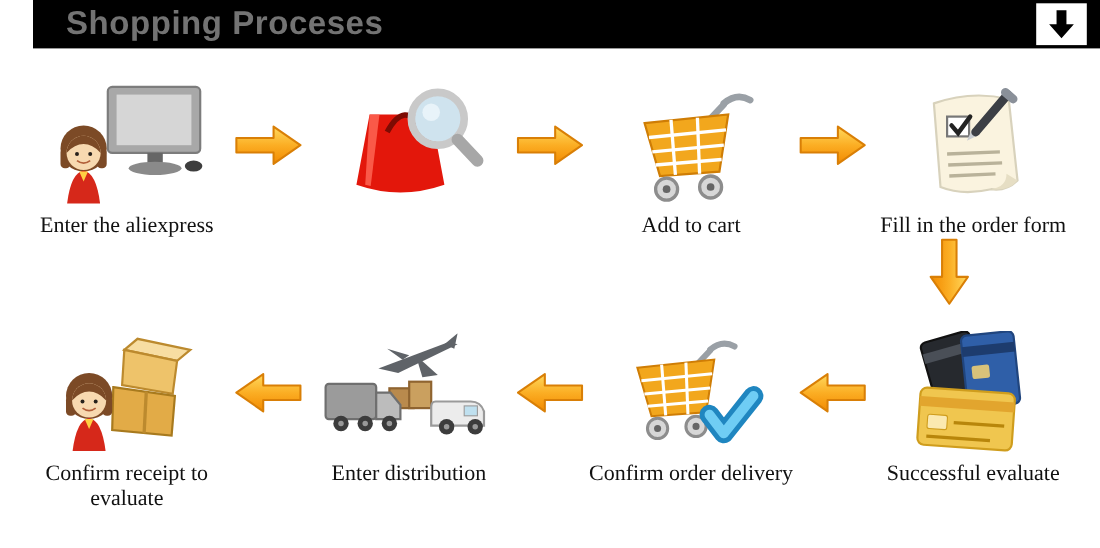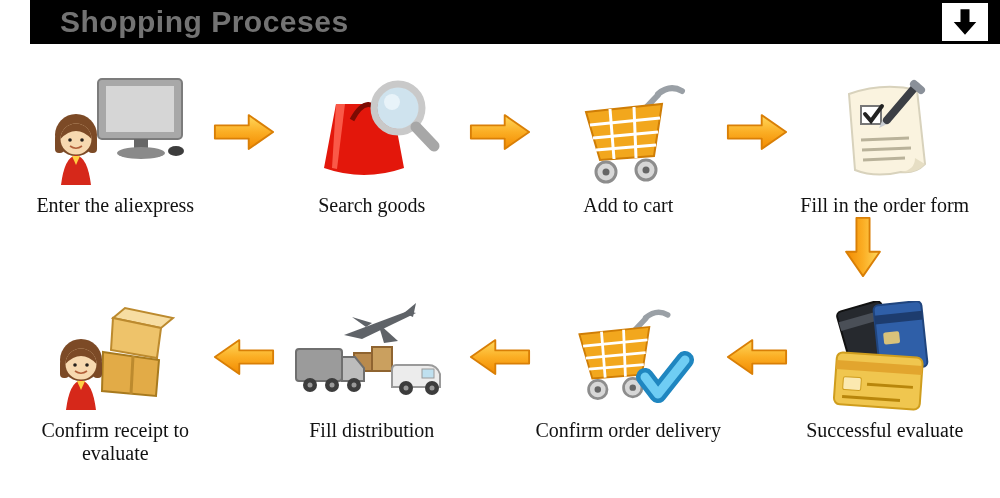--- a/index.html
+++ b/index.html
@@ -92,21 +92,20 @@
           <svg width="140" height="110" viewBox="0 0 140 110">
             <path d="M34 26 h56 l12 64 q-40 14 -80 0 z" fill="#e3170b"></path>
             <path d="M34 26 h9 l-8 65 -5 -1 z" fill="#ff6a57" opacity="0.8"></path>
             <path d="M50 42 q16 -30 32 -2" stroke="#7d0b03" stroke-width="5" fill="none"></path>
             <circle cx="96" cy="30" r="21" fill="#cfe3ee"></circle>
             <circle cx="90" cy="24" r="8" fill="#eaf4fa" opacity="0.9"></circle>
             <circle cx="96" cy="30" r="24" fill="none" stroke="#c9c9c9" stroke-width="7"></circle>
             <line x1="114" y1="49" x2="132" y2="68" stroke="#a7a7a7" stroke-width="11" stroke-linecap="round"></line>
           </svg>
         </div>
-        <div class="label">Search goods</div>
       </div>
 
       <svg class="arrow" viewBox="0 0 66 46">
         <path d="M2 16 H38 V5 L64 23 L38 41 V30 H2 Z" fill="url(#goldGrad)" stroke="#d97f06" stroke-width="2" stroke-linejoin="round"></path>
       </svg>
 
       <div class="step">
         <div class="iconbox">
           <svg width="125" height="110" viewBox="0 0 125 110">
             <path d="M92 16 q12 -10 24 -3" stroke="#9aa0a6" stroke-width="6" fill="none" stroke-linecap="round"></path>
@@ -206,21 +205,21 @@
             <circle cx="62" cy="82" r="7" fill="#3c3c3c"></circle>
               <circle cx="62" cy="82" r="2.5" fill="#999"></circle>
             <path d="M104 62 h32 q9 0 12 9 v13 h-48 v-17 q0 -5 4 -5 z" fill="#ececec" stroke="#9a9a9a" stroke-width="2"></path>
             <rect x="130" y="66" width="12" height="9" fill="#bfe0ef" stroke="#9a9a9a"></rect>
             <circle cx="114" cy="85" r="7" fill="#3c3c3c"></circle>
               <circle cx="114" cy="85" r="2.5" fill="#999"></circle>
             <circle cx="140" cy="85" r="7" fill="#3c3c3c"></circle>
               <circle cx="140" cy="85" r="2.5" fill="#999"></circle>
           </svg>
         </div>
-        <div class="label">Fill distribution</div>
+        <div class="label">Enter distribution</div>
       </div>
 
       <svg class="arrow left" viewBox="0 0 66 46">
         <path d="M2 16 H38 V5 L64 23 L38 41 V30 H2 Z" fill="url(#goldGrad)" stroke="#d97f06" stroke-width="2" stroke-linejoin="round"></path>
       </svg>
 
       <div class="step">
         <div class="iconbox">
           <svg width="135" height="110" viewBox="0 0 135 110">
             <g transform="scale(0.92)">

